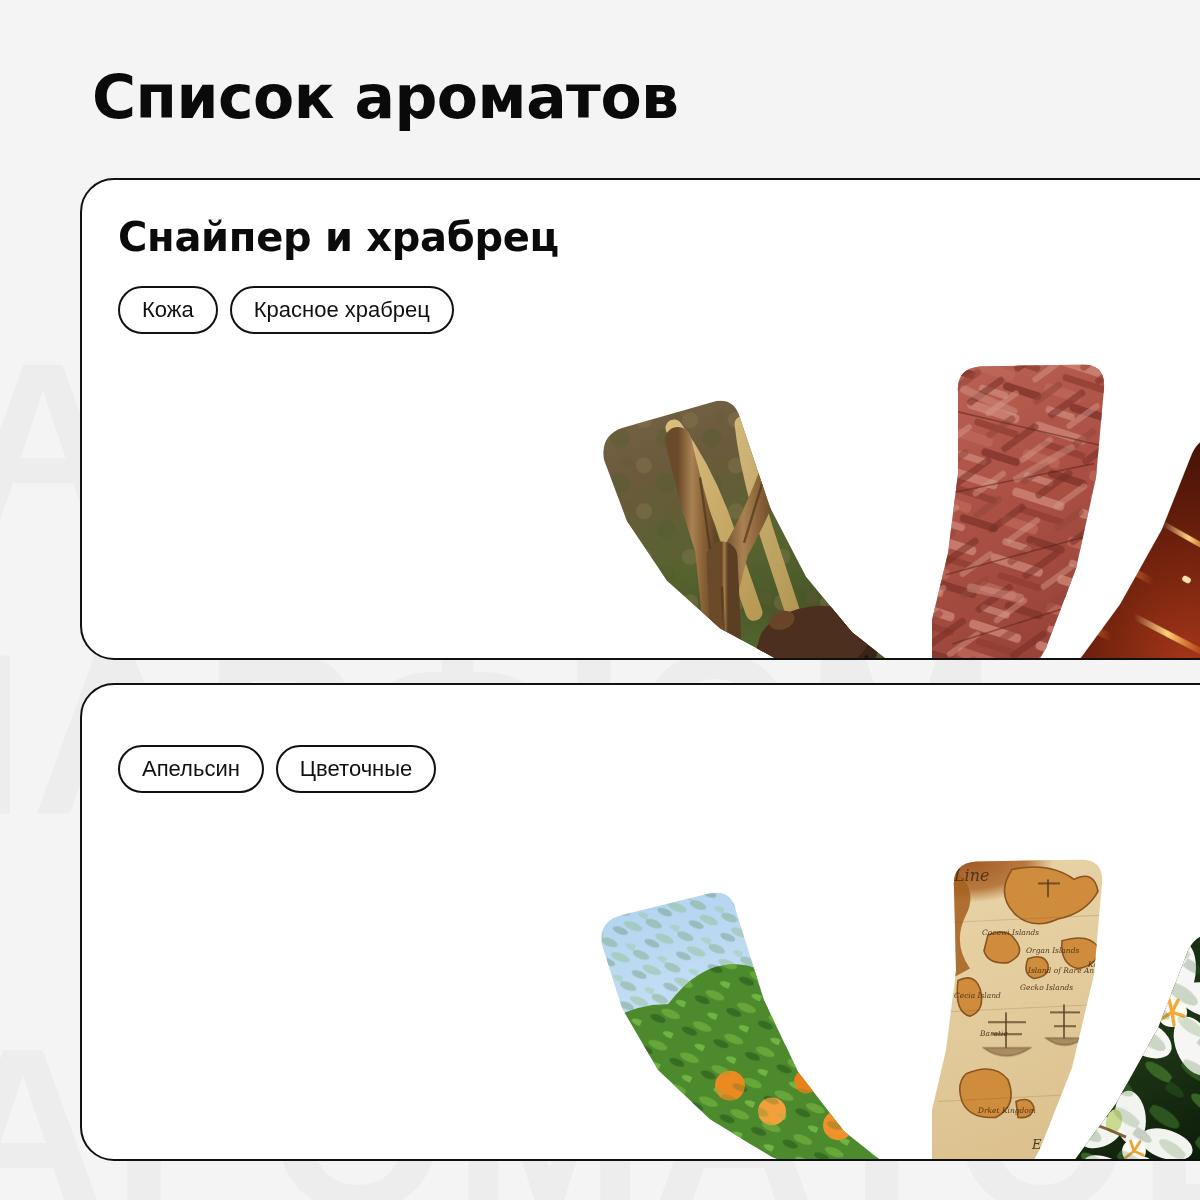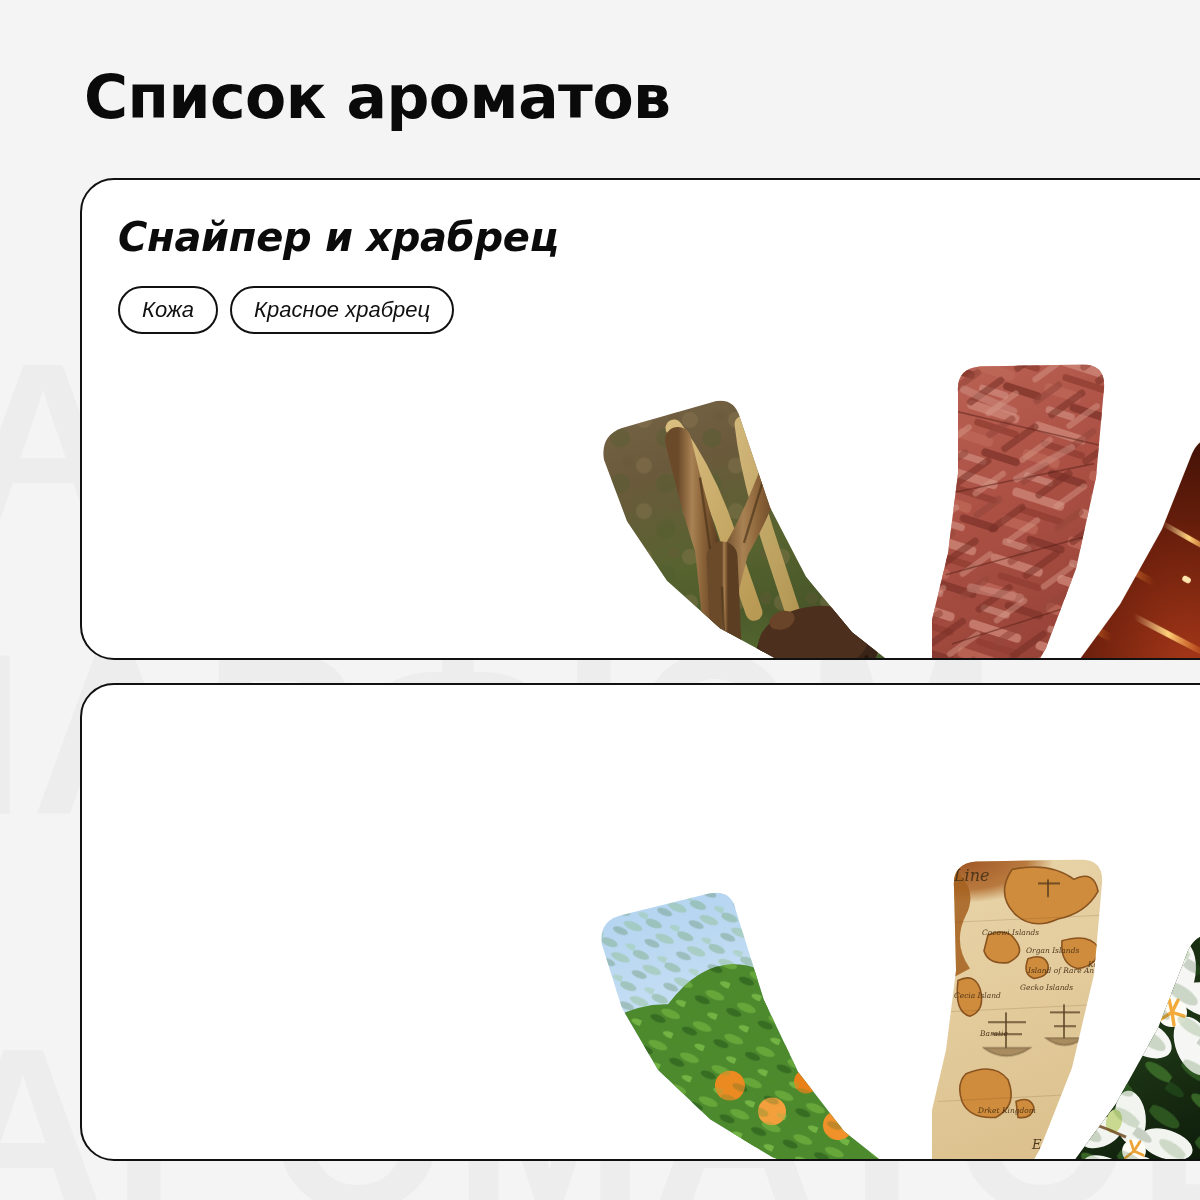--- a/index.html
+++ b/index.html
@@ -35,21 +35,21 @@
     line-height: 1;
     font-family: "Liberation Sans", sans-serif;
   }
   .wm-row1 { top: 330px;  left: -40px; }
   .wm-row2 { top: 620px;  left: -140px; }
   .wm-row3 { top: 1015px; left: -60px; }
 
   
   .page-title {
     position: absolute;
-    left: 84px;
+    left: 92px;
     top: 62px;
     font-size: 60px;
     font-weight: 700;
     letter-spacing: -0.5px;
     color: #0a0a0a;
     z-index: 5;
     font-family: "DejaVu Sans", "Liberation Sans", sans-serif;
   }
 
   
@@ -64,21 +64,20 @@
     z-index: 2;
   }
   .card-1 { top: 178px; height: 482px; }
   .card-2 { top: 683px; height: 478px; }
 
   .card-head {
     position: absolute;
     left: 36px;
     top: 34px;
     z-index: 4;
-    font-style: italic;
   }
   .card-title {
     font-size: 40px;
     font-weight: 700;
     color: #0b0b0b;
     letter-spacing: -0.3px;
     white-space: nowrap;
     font-family: "DejaVu Sans", "Liberation Sans", sans-serif;
   }
   .tag-wrap {
@@ -461,14 +460,18 @@
         </g>
         <g stroke="#6e4a22" stroke-width="3" fill="none" opacity="0.85">
           <path d="M 970 430 Q 1010 440 1044 456"></path>
         </g>
         <rect x="920" y="230" width="260" height="330" fill="url(#c2w3leaf)" opacity="0.25"></rect>
       </g>
     </svg>
   </div>
 
   <div class="card-head">
+    <div class="tag-wrap">
+      <span class="tag">Апельсин</span>
+      <span class="tag">Цветочные</span>
+    </div>
   </div>
 </section>
 
 </body></html>

